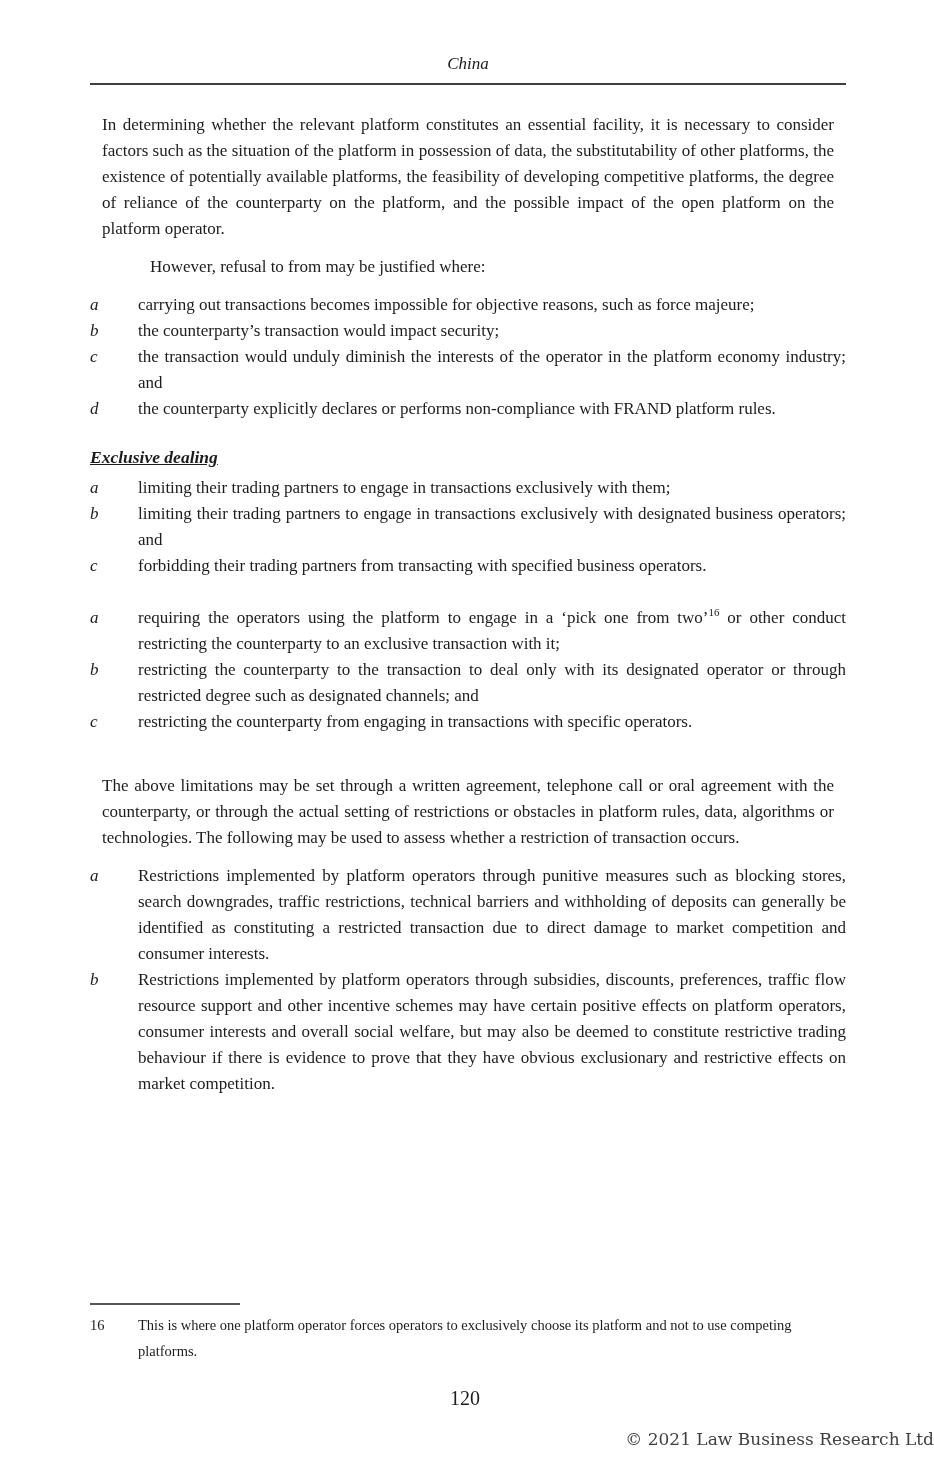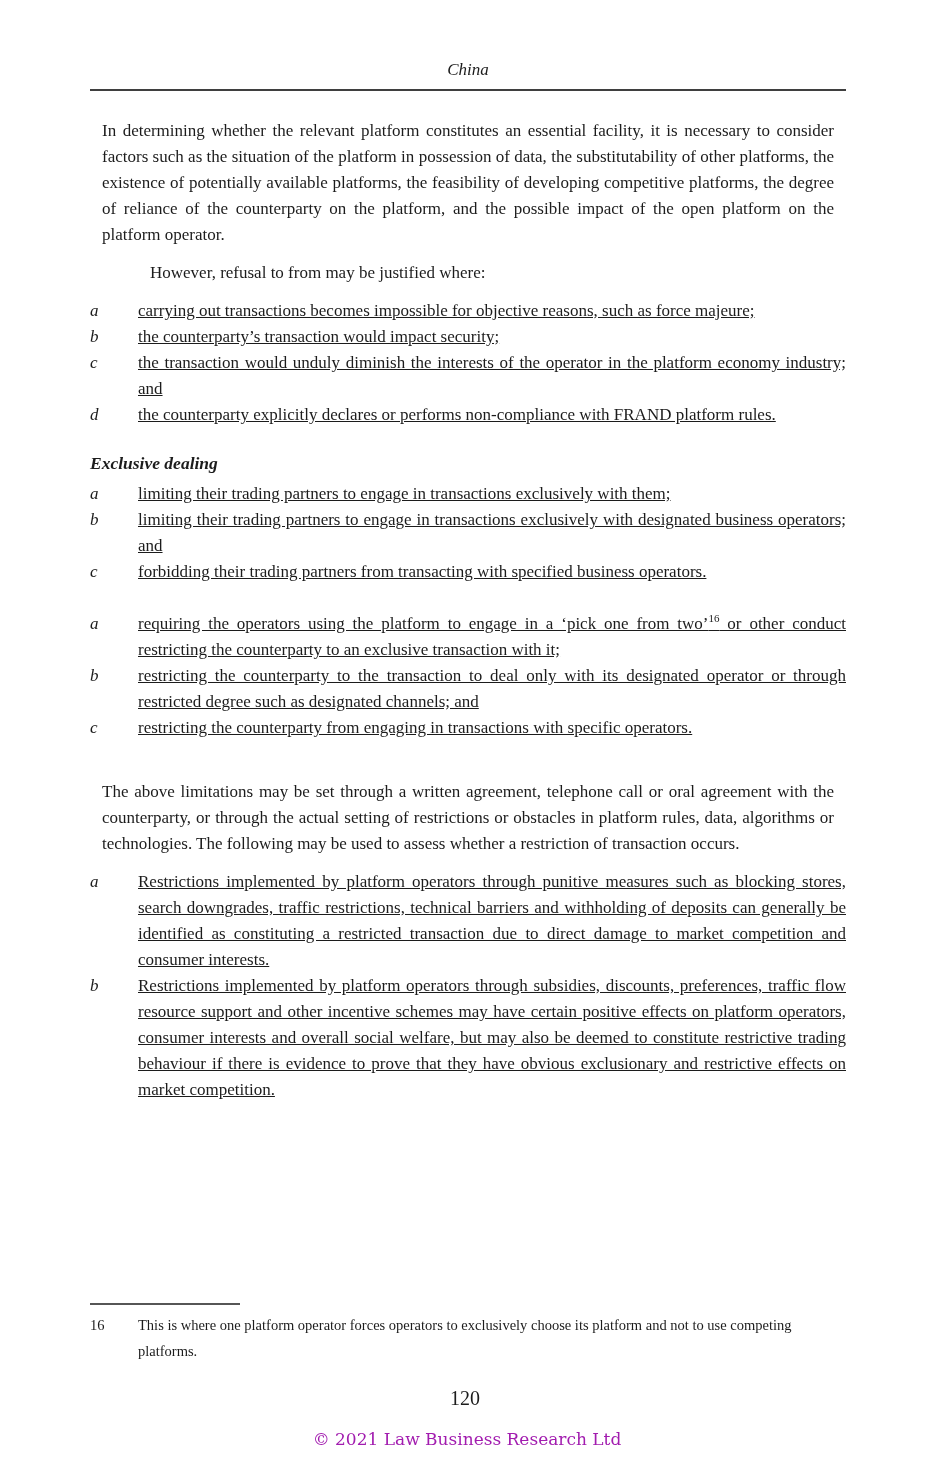--- a/index.html
+++ b/index.html
@@ -3,21 +3,21 @@
 <meta charset="utf-8">
 <style>
   * { margin:0; padding:0; box-sizing:border-box; }
   html,body { background:#e8e8e8; }
   .page {
     width:934px; height:1459px;
     background:#ffffff;
     color:#1c1c1c;
     font-family:"Liberation Serif","DejaVu Serif",serif;
     position:relative;
-    padding:6px 88px 0 90px;
+    padding:0 88px 0 90px;
     overflow:hidden;
   }
   .running-head {
     padding-top:54px;
     text-align:center;
     font-style:italic;
     font-size:17px;
     line-height:20px;
   }
   .head-rule {
@@ -31,29 +31,30 @@
     line-height:26px;
     text-align:justify;
   }
   p.para { margin:12px; }
   p.indent-first { text-indent:48px; }
   .li { display:flex; }
   .li .marker {
     flex:0 0 48px;
     font-style:italic;
   }
-  .li .li-text { flex:1; text-align:justify;text-decoration:underline; }
+  .li .li-text { flex:1; text-align:justify; }
   .spacer-sm { height:22px; }
   .spacer { height:26px; }
   .section-heading {
     font-weight:bold;
     font-style:italic;
     font-size:17.5px;
     line-height:26px;
     margin-bottom:5px;
+    text-decoration:underline;
   }
   sup.fn-ref {
     font-size:11px;
     line-height:0;
     vertical-align:super;
   }
   .footnote-block {
     position:absolute;
     top:1303px;
     left:90px;
@@ -75,25 +76,25 @@
   .page-number {
     position:absolute;
     top:1385px; left:0; right:4px;
     text-align:center;
     font-size:20px;
     line-height:26px;
   }
   .copyright {
     position:absolute;
     top:1428px; left:0; right:0;
-    text-align:center;
+    text-align:right;
     font-size:17px;
     line-height:22px;
     font-family:"DejaVu Serif","Liberation Serif",serif;
-    color:#a21caf;
+    color:#404040;
   }
 </style>
 </head>
 <body>
 
 <div class="page">
 
   <div class="running-head">China</div>
   <hr class="head-rule">
 

